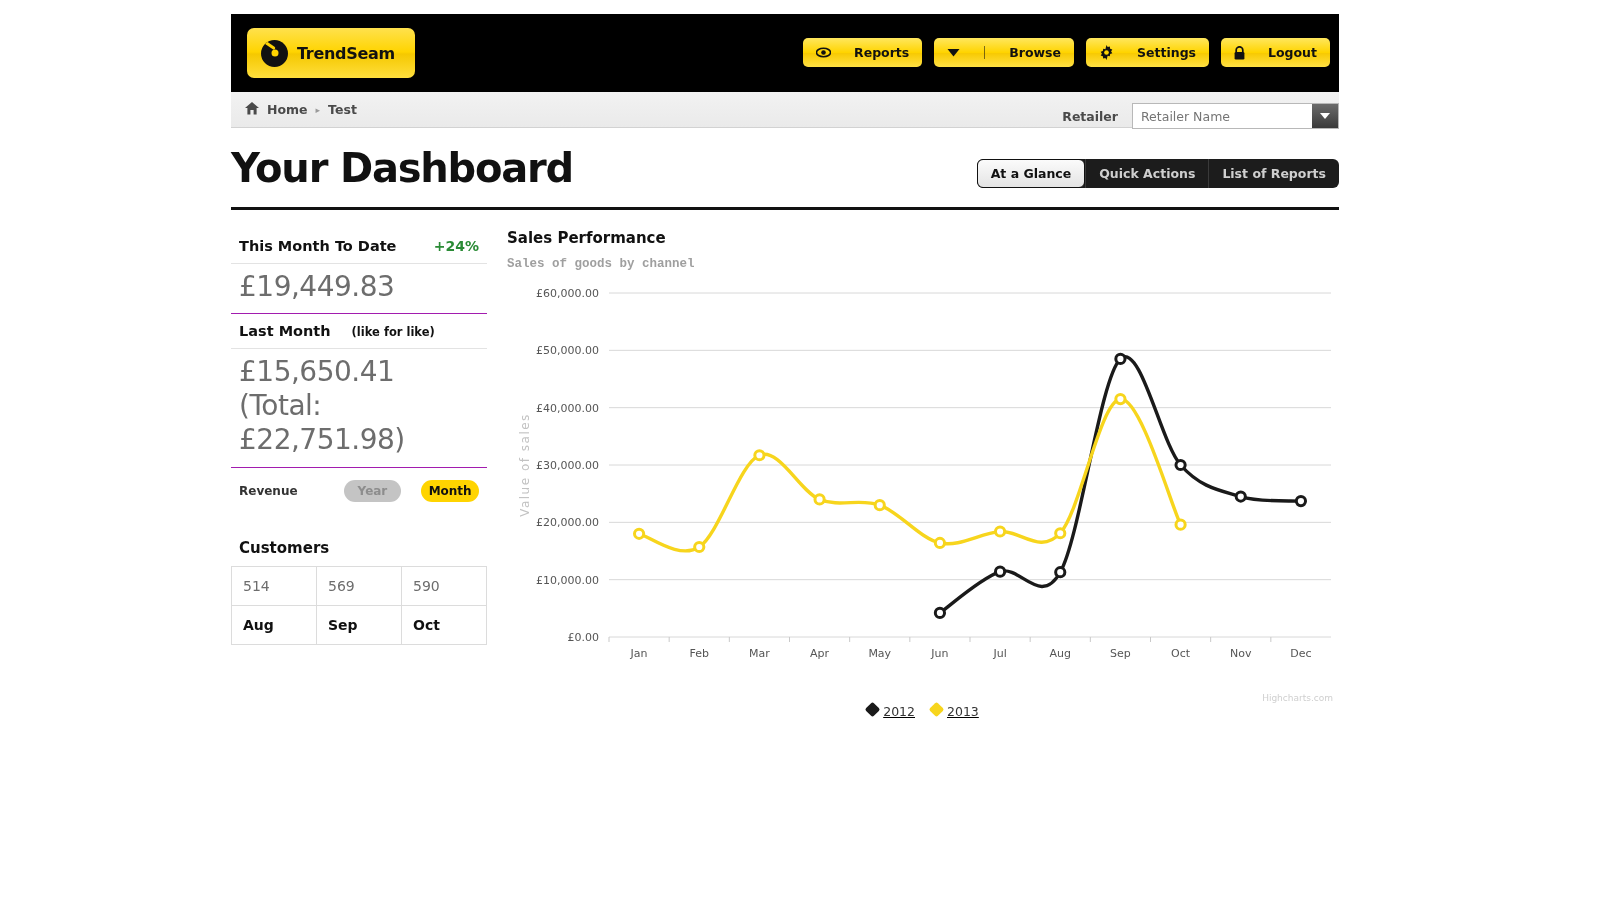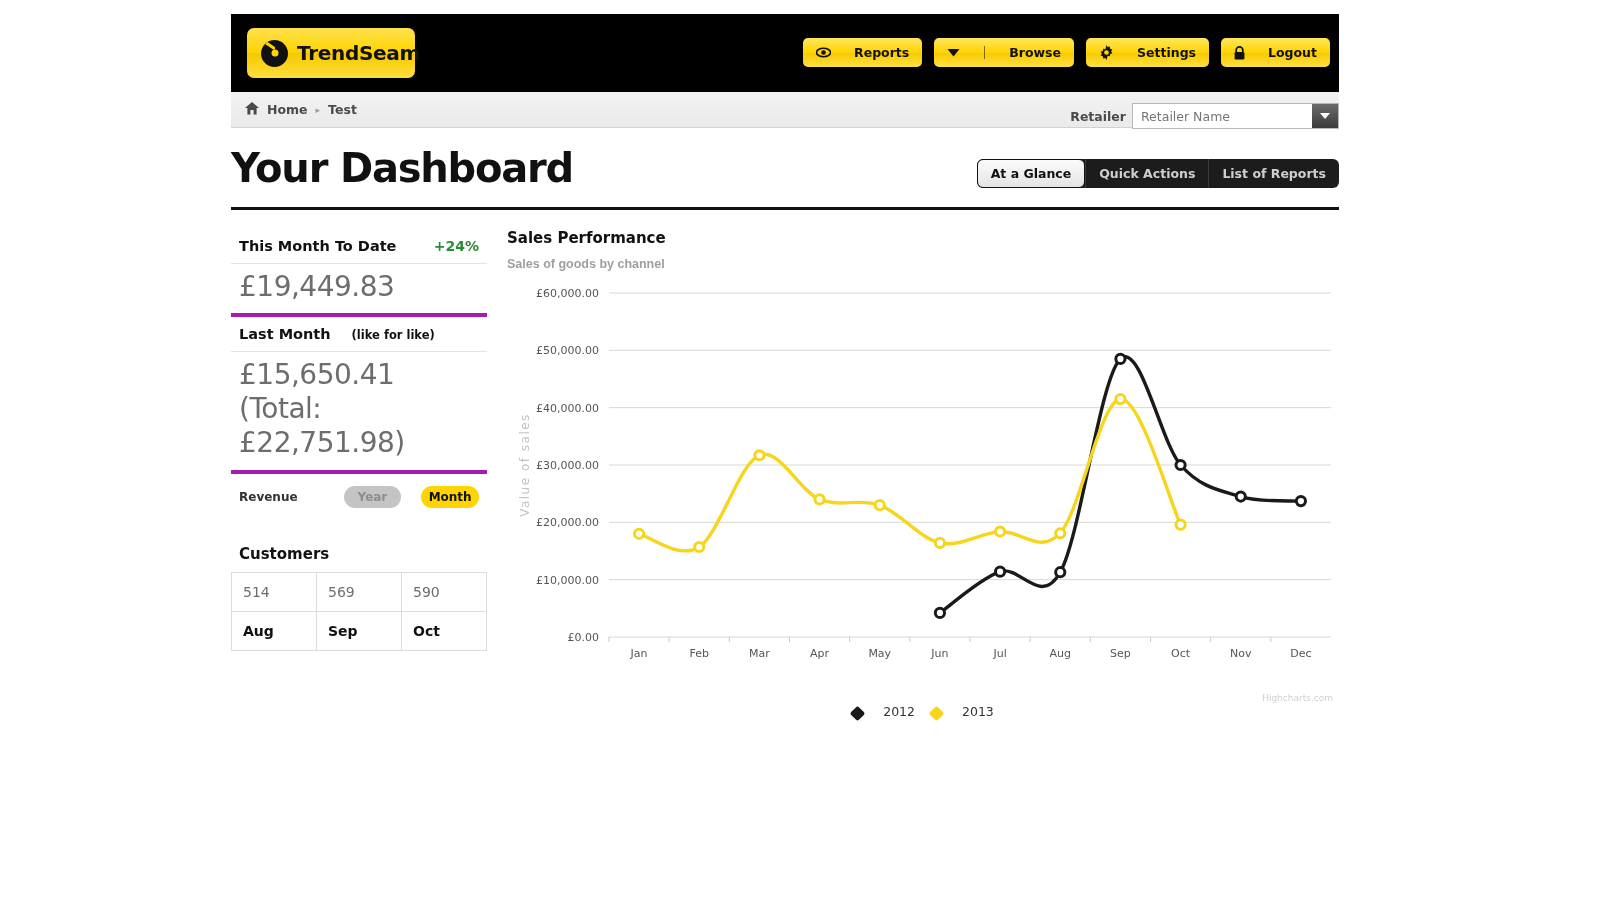--- a/index.html
+++ b/index.html
@@ -34,21 +34,21 @@
   }
   .logo-mark:before{
     content:"";position:absolute;left:50%;top:50%;width:7px;height:7px;
     transform:translate(-50%,-50%);border-radius:50%;background:#ffd400;
   }
   .logo-mark:after{
     content:"";position:absolute;left:3px;top:4px;width:12px;height:3px;
     background:#ffd400;transform:rotate(35deg);border-radius:2px;
   }
   .logo-text{
-    font-size:20px;font-weight:bold;color:#111;letter-spacing:-0.3px;
+    font-size:16px;font-weight:bold;color:#111;letter-spacing:-0.3px;
     font-family:"DejaVu Sans", sans-serif;
   }
 
   .navbtns{
     position:absolute;right:9px;top:24px;display:flex;gap:12px;align-items:center;
   }
   .navbtn{
     height:29px;border-radius:5px;
     background:linear-gradient(to bottom,#ffe75e 0%,#ffd400 50%,#f7c900 51%,#ffe043 100%);
     display:flex;align-items:center;gap:23px;padding:0 13px;box-sizing:border-box;
@@ -64,21 +64,21 @@
   .crumbbar{
     position:relative;height:35px;
     background:linear-gradient(to bottom,#f2f2f2 0%,#eaeaea 100%);
     border-bottom:1px solid #d2d2d2;
     display:flex;align-items:center;
   }
   .crumbs{display:flex;align-items:center;gap:8px;padding-left:14px;}
   .crumbs .c{font-size:12.5px;color:#4a4a4a;font-weight:bold;font-family:"DejaVu Sans",sans-serif;}
   .crumbs .arrow{color:#9a9a9a;font-size:9px;}
   .retailer-wrap{
-    position:absolute;right:0;top:0;height:48px;display:flex;align-items:center;gap:6px;
+    position:absolute;right:0;top:0;height:48px;display:flex;align-items:center;gap:14px;
   }
   .retailer-lbl{font-size:12.5px;color:#4a4a4a;font-weight:bold;font-family:"DejaVu Sans",sans-serif;}
   .retailer-box{
     display:flex;height:26px;border:1px solid #b8b8b8;box-sizing:border-box;
   }
   .retailer-input{
     width:163px;background:#fff;border:none;outline:none;
     font-size:12.5px;color:#8c8c8c;padding:0 8px;
     font-family:"DejaVu Sans",sans-serif;
   }
@@ -122,21 +122,21 @@
 
   
   .mrow{
     border-bottom:1px solid #e3e3e3;display:flex;align-items:baseline;
     padding:9px 8px 9px 8px;box-sizing:border-box;
   }
   .mrow .lbl{font-size:14.5px;font-weight:bold;color:#111;font-family:"DejaVu Sans",sans-serif;text-align:right;}
   .mrow .sub{font-size:11.5px;font-weight:bold;color:#111;margin-left:21px;font-family:"DejaVu Sans",sans-serif;}
   .mrow .delta{margin-left:auto;font-size:14px;font-weight:bold;color:#2a8b35;font-family:"DejaVu Sans",sans-serif;}
   .mbig{
-    border-bottom:4px solid #a21caf;padding:6px 8px 9px 8px;
+    border-bottom:1px solid #a21caf;padding:6px 8px 9px 8px;
     font-size:28px;color:#6d6d6d;letter-spacing:-0.5px;line-height:1.22;
     font-family:"DejaVu Sans",sans-serif;
   }
   .mbig .second{display:block;}
   .togglerow{
     display:flex;align-items:center;padding:12px 8px 0 8px;gap:10px;
   }
   .togglerow .tlbl{font-size:12px;font-weight:bold;color:#333;flex:none;font-family:"DejaVu Sans",sans-serif;}
   .pill{
     height:22px;border-radius:11px;display:flex;align-items:center;justify-content:center;
@@ -154,32 +154,32 @@
   table.cust{border-collapse:collapse;width:256px;table-layout:fixed;}
   table.cust td{
     border:1px solid #dcdcdc;height:38px;padding:0 11px;font-size:14px;
     font-family:"DejaVu Sans",sans-serif;
   }
   table.cust tr.vals td{color:#6d6d6d;}
   table.cust tr.mons td{color:#111;font-weight:bold;}
 
   
   .panel-title{font-size:15px;font-weight:bold;color:#111;font-family:"DejaVu Sans",sans-serif;}
-  .panel-sub{font-size:12.5px;color:#9f9f9f;font-weight:bold;margin-top:10px;font-family:Liberation Sans, sans-serif;}
+  .panel-sub{font-size:12.5px;color:#9f9f9f;font-weight:bold;margin-top:10px;font-family:Liberation Mono, monospace;}
 
   .chartbox{position:relative;width:832px;height:400px;margin-top:14px;}
   .hc-credit{
     position:absolute;right:6px;bottom:-18px;font-size:9px;color:#cfcfcf;
     font-family:"DejaVu Sans",sans-serif;
   }
   .legend{
     position:absolute;left:0;right:0;bottom:-34px;display:flex;justify-content:center;
     gap:16px;align-items:center;
   }
-  .leg{display:flex;align-items:flex-end;gap:20px;cursor:pointer;}
+  .leg{display:flex;align-items:flex-start;gap:5px;cursor:pointer;text-decoration:underline;}
   .leg .sym{width:11px;height:11px;border-radius:2px;transform:rotate(45deg);}
   .leg .txt{font-size:12.5px;color:#333;font-family:"DejaVu Sans",sans-serif;}
 
   
   .bottom{position:absolute;left:0;top:689px;width:1108px;}
   .b-col{position:absolute;top:0;}
   .b1{left:0;width:256px;}
   .b2{left:276px;width:520px;}
   .b3{left:829px;width:279px;}
 </style>

